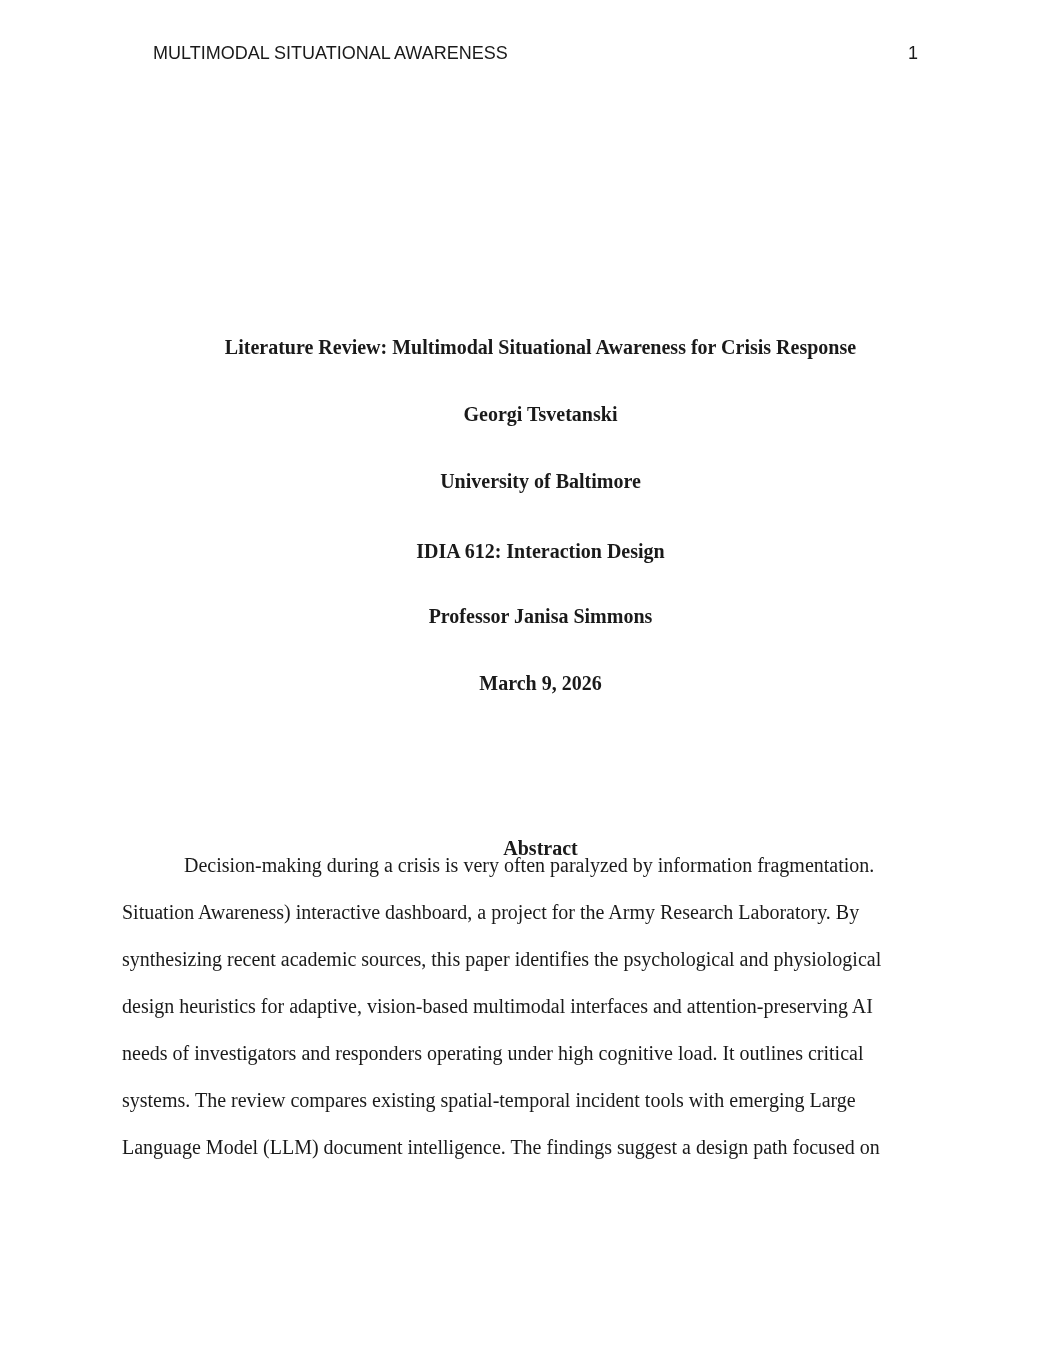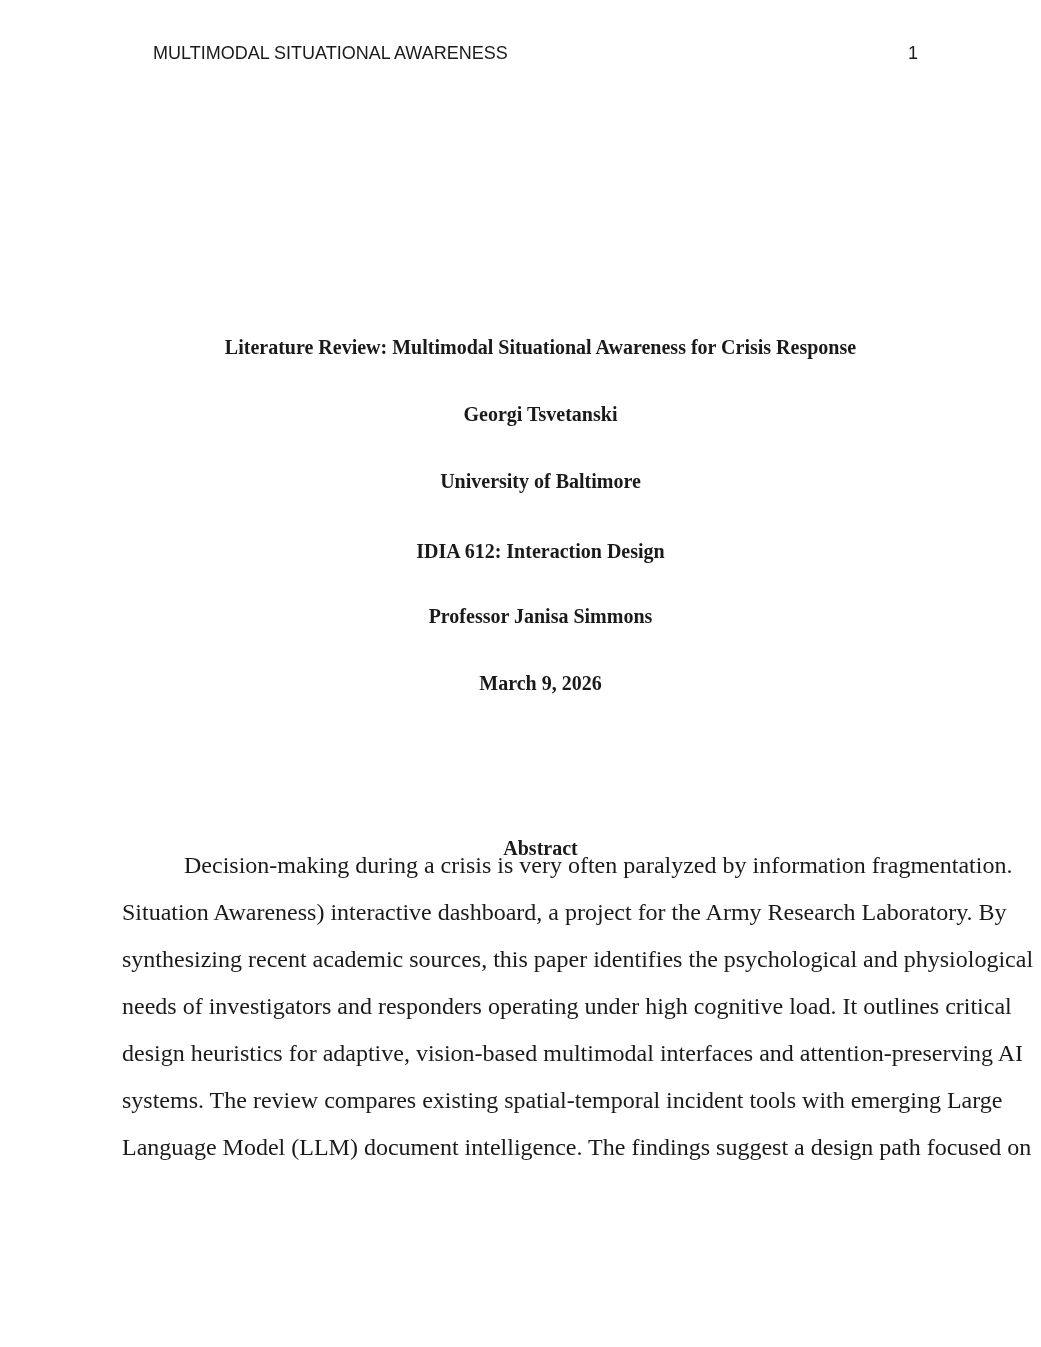--- a/index.html
+++ b/index.html
@@ -11,21 +11,21 @@
   .page-number {
     position: absolute; top: 43px; left: 908px;
     font-family: "Liberation Sans", sans-serif; font-size: 18px;
   }
   .center-line {
     position: absolute; left: 0; width: 1041px; text-align: center;
     font-family: "Liberation Serif", serif; font-weight: bold; font-size: 20px; padding-left: 20px;
   }
   .abstract-body {
     position: absolute; left: 122px; top: 850px; width: 790px;
-    font-family: "Liberation Serif", serif; font-size: 24px;
+    font-family: "Liberation Serif", serif; font-size: 20px;
   }
   .abstract-body .line { height: 47px; line-height: 30px; white-space: nowrap; }
   .abstract-body .indent { padding-left: 62px; }
 </style>
 </head>
 <body>
 
 <div class="running-head">MULTIMODAL SITUATIONAL AWARENESS</div>
 <div class="page-number">1</div>
 
@@ -35,17 +35,17 @@
 <div class="center-line" style="top:540px;">IDIA 612: Interaction Design</div>
 <div class="center-line" style="top:605px;">Professor Janisa Simmons</div>
 <div class="center-line" style="top:672px;">March 9, 2026</div>
 
 <div class="center-line" style="top:797px;margin-top:40px;">Abstract</div>
 
 <div class="abstract-body">
   <div class="line indent">Decision-making during a crisis is very often paralyzed by information fragmentation.</div>
   <div class="line">Situation Awareness) interactive dashboard, a project for the Army Research Laboratory. By</div>
   <div class="line">synthesizing recent academic sources, this paper identifies the psychological and physiological</div>
+  <div class="line">design heuristics for adaptive, vision-based multimodal interfaces and attention-preserving AI</div>
   <div class="line">needs of investigators and responders operating under high cognitive load. It outlines critical</div>
-  <div class="line">design heuristics for adaptive, vision-based multimodal interfaces and attention-preserving AI</div>
   <div class="line">systems. The review compares existing spatial-temporal incident tools with emerging Large</div>
   <div class="line">Language Model (LLM) document intelligence. The findings suggest a design path focused on</div>
 </div>
 
 </body></html>

